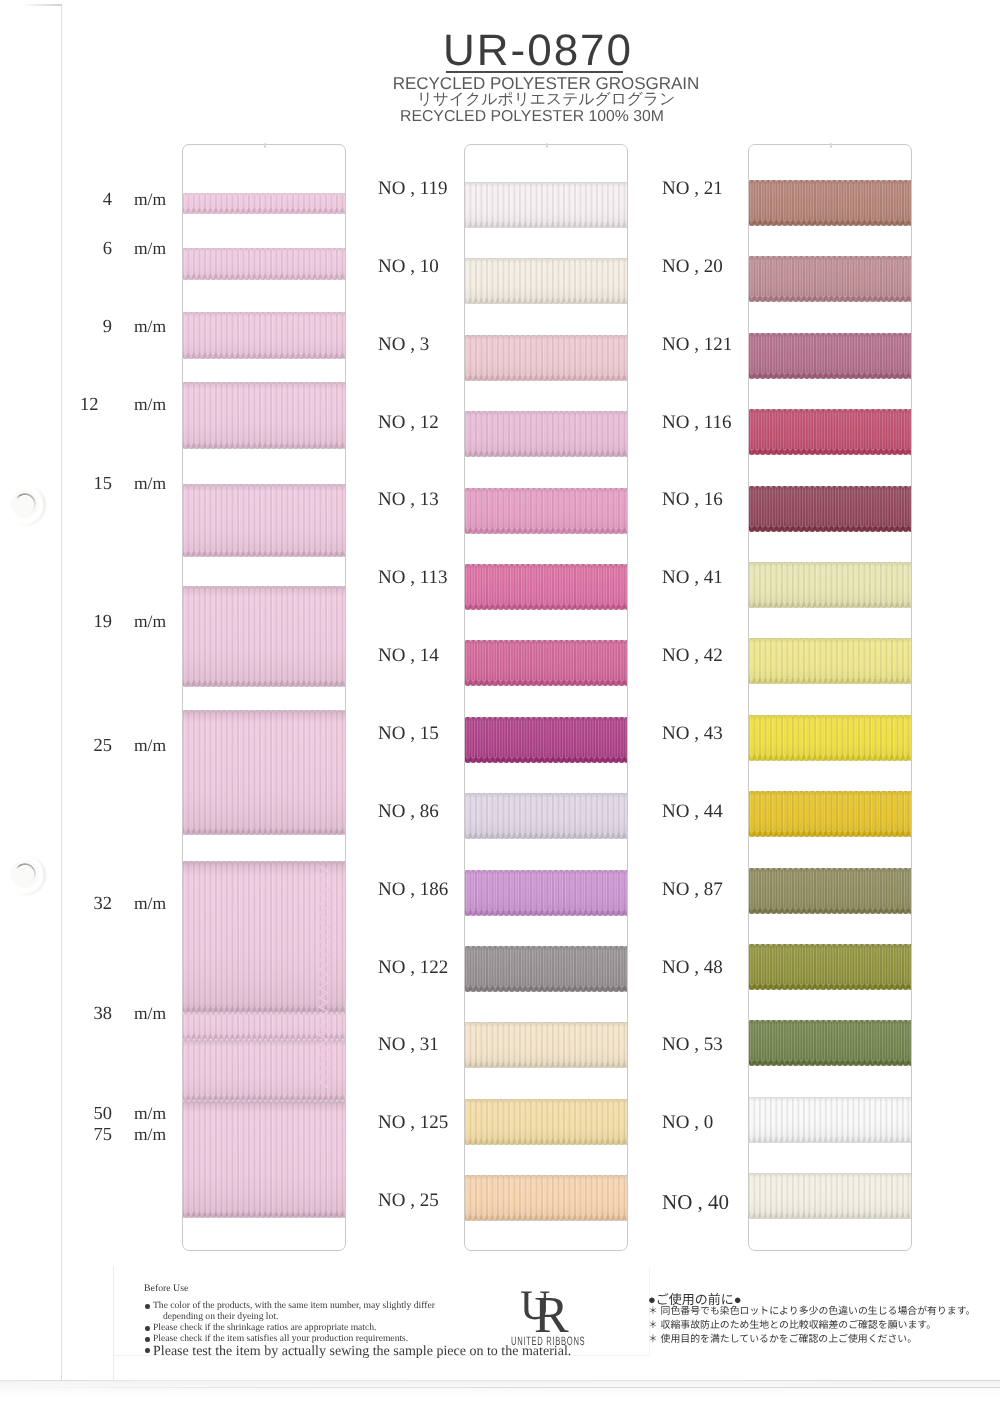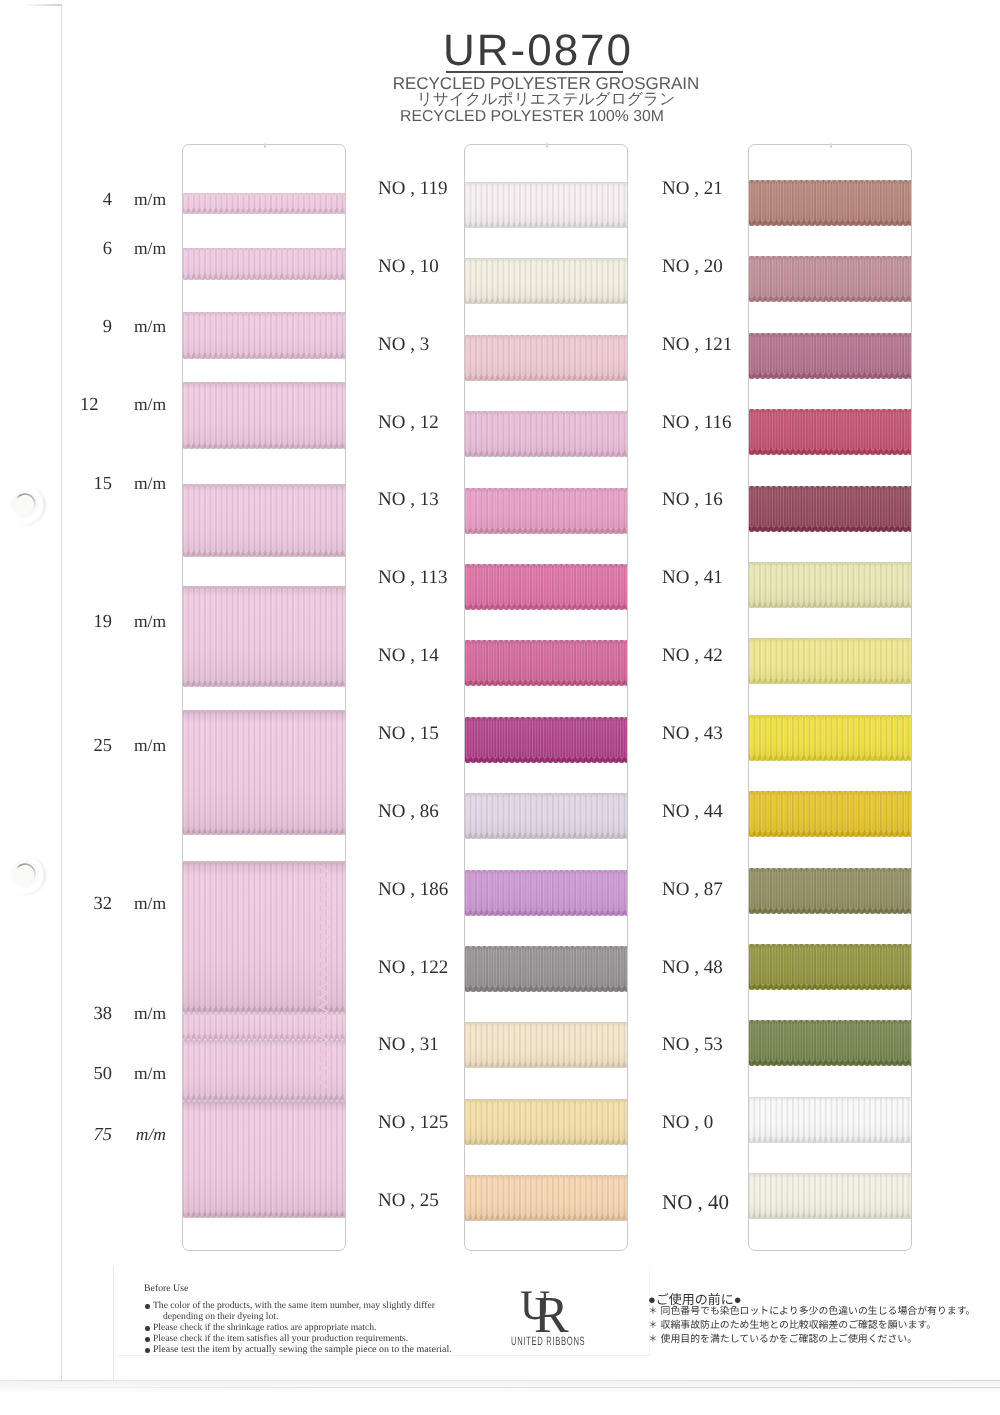--- a/index.html
+++ b/index.html
@@ -415,22 +415,22 @@
         </svg></div>
       <div class="lab lab-size" style="left: 80px; top: 189px; width: 90px; font-size: 18.5px; text-align: left;"><span style="display:inline-block;width:32px;text-align:right">4</span><span style="display:inline-block;width:54px;text-align:right;font-size:17.5px">m/m</span></div>
       <div class="lab lab-size" style="left: 80px; top: 238px; width: 90px; font-size: 18.5px; text-align: left;"><span style="display:inline-block;width:32px;text-align:right">6</span><span style="display:inline-block;width:54px;text-align:right;font-size:17.5px">m/m</span></div>
       <div class="lab lab-size" style="left: 80px; top: 316px; width: 90px; font-size: 18.5px; text-align: left;"><span style="display:inline-block;width:32px;text-align:right">9</span><span style="display:inline-block;width:54px;text-align:right;font-size:17.5px">m/m</span></div>
       <div class="lab lab-size" style="left: 80px; top: 394px; width: 90px; font-size: 18.5px; text-align: left;"><span style="display:inline-block;width:32px;text-align:left">12</span><span style="display:inline-block;width:54px;text-align:right;font-size:17.5px">m/m</span></div>
       <div class="lab lab-size" style="left: 80px; top: 473px; width: 90px; font-size: 18.5px; text-align: left;"><span style="display:inline-block;width:32px;text-align:right">15</span><span style="display:inline-block;width:54px;text-align:right;font-size:17.5px">m/m</span></div>
       <div class="lab lab-size" style="left: 80px; top: 611px; width: 90px; font-size: 18.5px; text-align: left;"><span style="display:inline-block;width:32px;text-align:right">19</span><span style="display:inline-block;width:54px;text-align:right;font-size:17.5px">m/m</span></div>
       <div class="lab lab-size" style="left: 80px; top: 735px; width: 90px; font-size: 18.5px; text-align: left;"><span style="display:inline-block;width:32px;text-align:right">25</span><span style="display:inline-block;width:54px;text-align:right;font-size:17.5px">m/m</span></div>
       <div class="lab lab-size" style="left: 80px; top: 893px; width: 90px; font-size: 18.5px; text-align: left;"><span style="display:inline-block;width:32px;text-align:right">32</span><span style="display:inline-block;width:54px;text-align:right;font-size:17.5px">m/m</span></div>
       <div class="lab lab-size" style="left: 80px; top: 1003px; width: 90px; font-size: 18.5px; text-align: left;"><span style="display:inline-block;width:32px;text-align:right">38</span><span style="display:inline-block;width:54px;text-align:right;font-size:17.5px">m/m</span></div>
-      <div class="lab lab-size" style="left: 80px; top: 1063px; width: 90px; font-size: 18.5px; text-align: left;"><span style="display:inline-block;width:32px;text-align:right">50</span><span style="display:inline-block;width:54px;text-align:right;font-size:17.5px">m/m</span></div>
-      <div class="lab lab-size" style="left: 80px; top: 1124px; width: 90px; font-size: 18.5px; text-align: left; font-style: italic;"><span style="display:inline-block;width:32px;text-align:right">75</span><span style="display:inline-block;width:54px;text-align:right;font-size:17.5px">m/m</span></div>
+      <div class="lab lab-size" style="left: 80px; top: 1103px; width: 90px; font-size: 18.5px; text-align: left;"><span style="display:inline-block;width:32px;text-align:right">50</span><span style="display:inline-block;width:54px;text-align:right;font-size:17.5px">m/m</span></div>
+      <div class="lab lab-size" style="left: 80px; top: 1124px; width: 90px; font-size: 18.5px; text-align: left;"><span style="display:inline-block;width:32px;text-align:right">75</span><span style="display:inline-block;width:54px;text-align:right;font-size:17.5px">m/m</span></div>
       <div class="ribbon" style="left: 465px; top: 182px; width: 162px; height: 53px;"><svg width="162" height="53">
           <defs>
             <linearGradient id="rg11" x1="0" x2="1" y1="0" y2="0">
               <stop offset="0" stop-color="#f8f1f3"></stop>
               <stop offset="0.09" stop-color="#dbd4d6"></stop>
               <stop offset="0.26" stop-color="#f6eef0"></stop>
               <stop offset="0.46" stop-color="#f7f0f2"></stop>
               <stop offset="0.66" stop-color="#f6eef0"></stop>
               <stop offset="0.88" stop-color="#c9c3c5"></stop>
               <stop offset="1" stop-color="#f8f1f3"></stop>
@@ -1272,21 +1272,21 @@
   <div class="f-title" style="left:144px;top:1283px;font-size:9.8px">Before Use</div>
   <div id="footer-en">
       <div class="f-bullet" style="left: 145px; top: 1304px;"></div>
       <div class="f-item" style="left: 153px; top: 1300px; font-size: 9.6px;">The color  of the products, with the same item number, may slightly differ</div>
       <div class="f-item" style="left: 163px; top: 1311px; font-size: 9.6px;">depending on their dyeing lot.</div>
       <div class="f-bullet" style="left: 145px; top: 1326px;"></div>
       <div class="f-item" style="left: 153px; top: 1322px; font-size: 9.6px;">Please check if the shrinkage ratios are appropriate match.</div>
       <div class="f-bullet" style="left: 145px; top: 1337px;"></div>
       <div class="f-item" style="left: 153px; top: 1333px; font-size: 9.6px;">Please check if the item satisfies all your production requirements.</div>
       <div class="f-bullet" style="left: 145px; top: 1348px;"></div>
-      <div class="f-item" style="left: 153px; top: 1344px; font-size: 10px;">Please test the item by actually sewing the sample piece on to the material.</div>
+      <div class="f-item" style="left: 153px; top: 1344px; font-size: 14px;">Please test the item by actually sewing the sample piece on to the material.</div>
     </div>
 
   <div class="logo-mono" style="left:512px;top:1286px;width:70px;height:50px">
     <span class="logo-u">U</span>
     <span class="logo-r">R</span>
   </div>
   <div class="logo-name" style="left:511px;top:1334px;font-size:7.6px">UNITED RIBBONS</div>
 
   <div class="jp" style="left:648px;top:1289px;font-size:13px">●ご使用の前に●</div>
   <div id="footer-jp">

